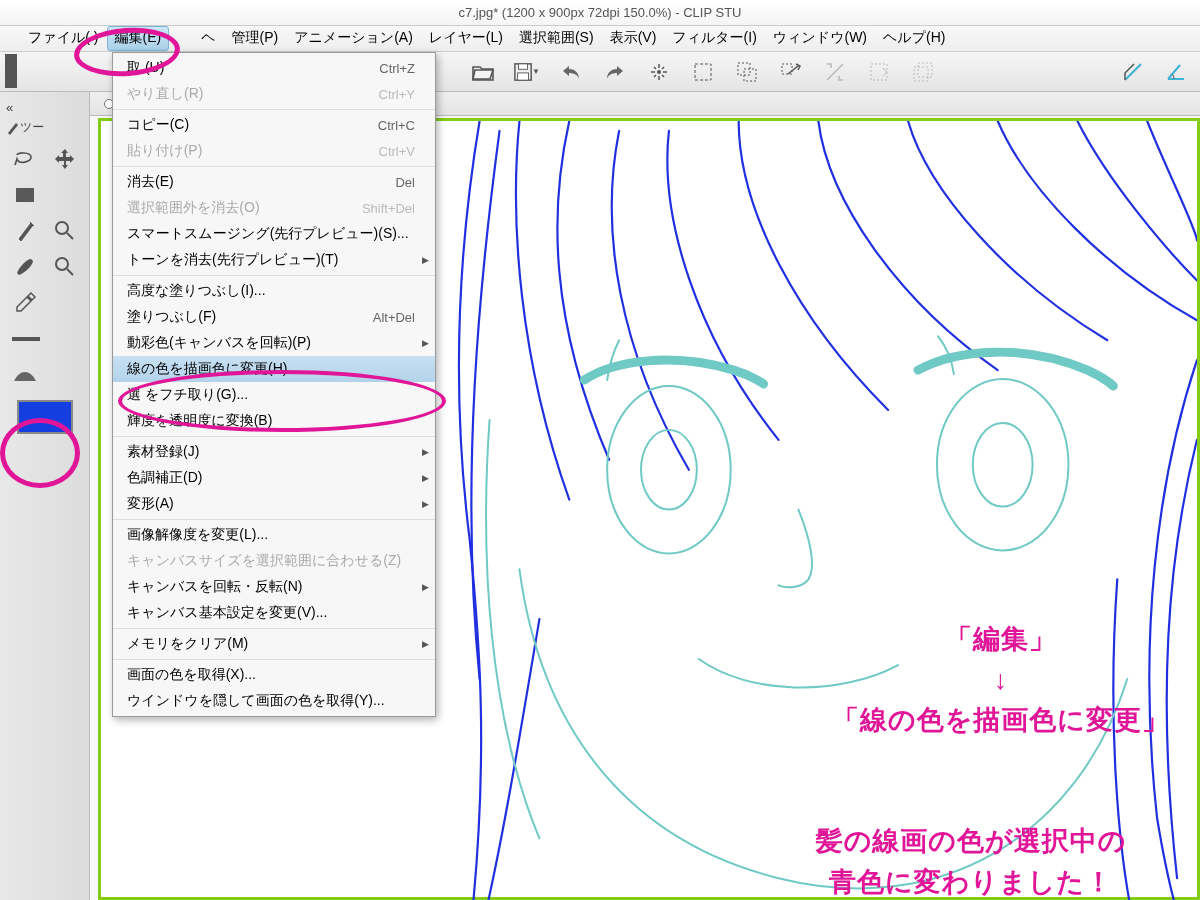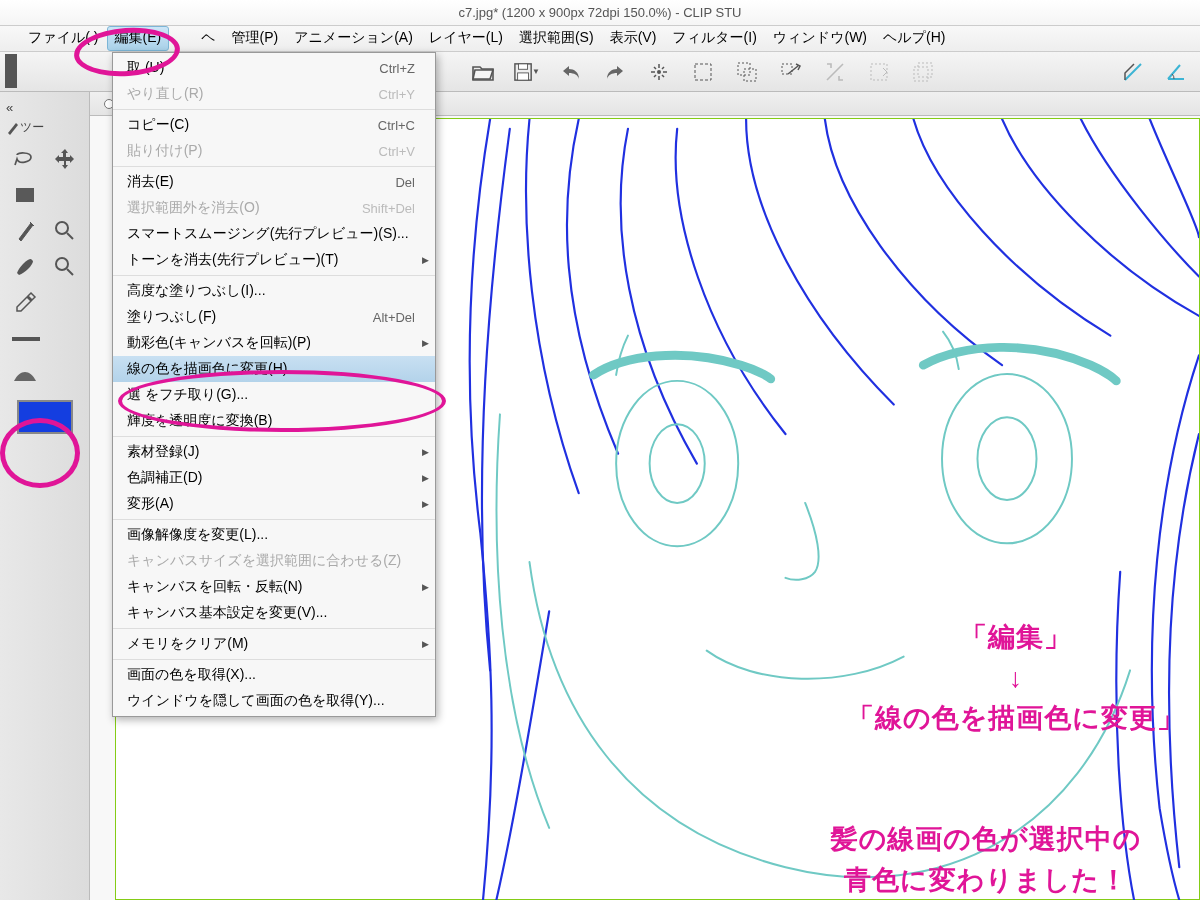--- a/index.html
+++ b/index.html
@@ -17,21 +17,21 @@
 
 .workspace { display: flex; height: calc(900px - 92px); }
 .sidebar { width: 90px; background: linear-gradient(to right, #e8e8e8, #dcdcdc); border-right: 1px solid #bbb; display: flex; flex-direction: column; align-items: center; padding-top: 6px; }
 .side-collapse { width: 100%; padding: 2px 6px; font-size: 13px; color: #444; display:flex; align-items:center; gap:4px; }
 .side-tab { width: 100%; padding: 2px 6px; font-size: 12px; color: #444; display:flex; align-items:center; }
 .tool-grid { display: grid; grid-template-columns: 1fr 1fr; gap: 6px 10px; margin-top: 6px; }
 .tool-slot { width: 30px; height: 30px; display: flex; align-items: center; justify-content: center; }
 .color-swatch { width: 56px; height: 34px; background: #143ee0; border: 2px solid #888; margin-top: 10px; }
 
 .canvas-area { flex: 1; background: #f8f8f8; position: relative; overflow: hidden; }
-.canvas-border { position: absolute; top: 26px; left: 8px; right: 0; bottom: 0; background: #fff; border: 1px solid #84cc16; margin-left: 17px; }
+.canvas-border { position: absolute; top: 26px; left: 8px; right: 0; bottom: 0; background: #fff; border: 3px solid #84cc16; }
 .ruler-top { position:absolute; top:0; left:0; right:0; height:24px; background:linear-gradient(#f0f0f0,#e4e4e4); border-bottom:1px solid #bbb; display:flex; align-items:center; padding-left:14px; gap:8px;}
 .corner-origin { width:10px; height:10px; border:1px solid #777; border-radius:50%; background:#fff;}
 .artwork { position: absolute; inset: 0; }
 
 .dropdown { position: absolute; top: 52px; left: 112px; width: 324px; background: #f7f7f7; border: 1px solid #999; box-shadow: 2px 3px 8px rgba(0,0,0,0.3); z-index: 50; }
 .dd-section { padding: 2px 0; border-bottom: 1px solid #ddd; }
 .dd-section:last-child { border-bottom: none; }
 .dd-item { display: flex; justify-content: space-between; align-items: center; padding: 4px 20px 4px 14px; font-size: 14px; position: relative; }
 .dd-item.disabled { color: #aaa; }
 .dd-item.hover { background: linear-gradient(#c8e0f2, #b3d3ea); text-align: center; }

